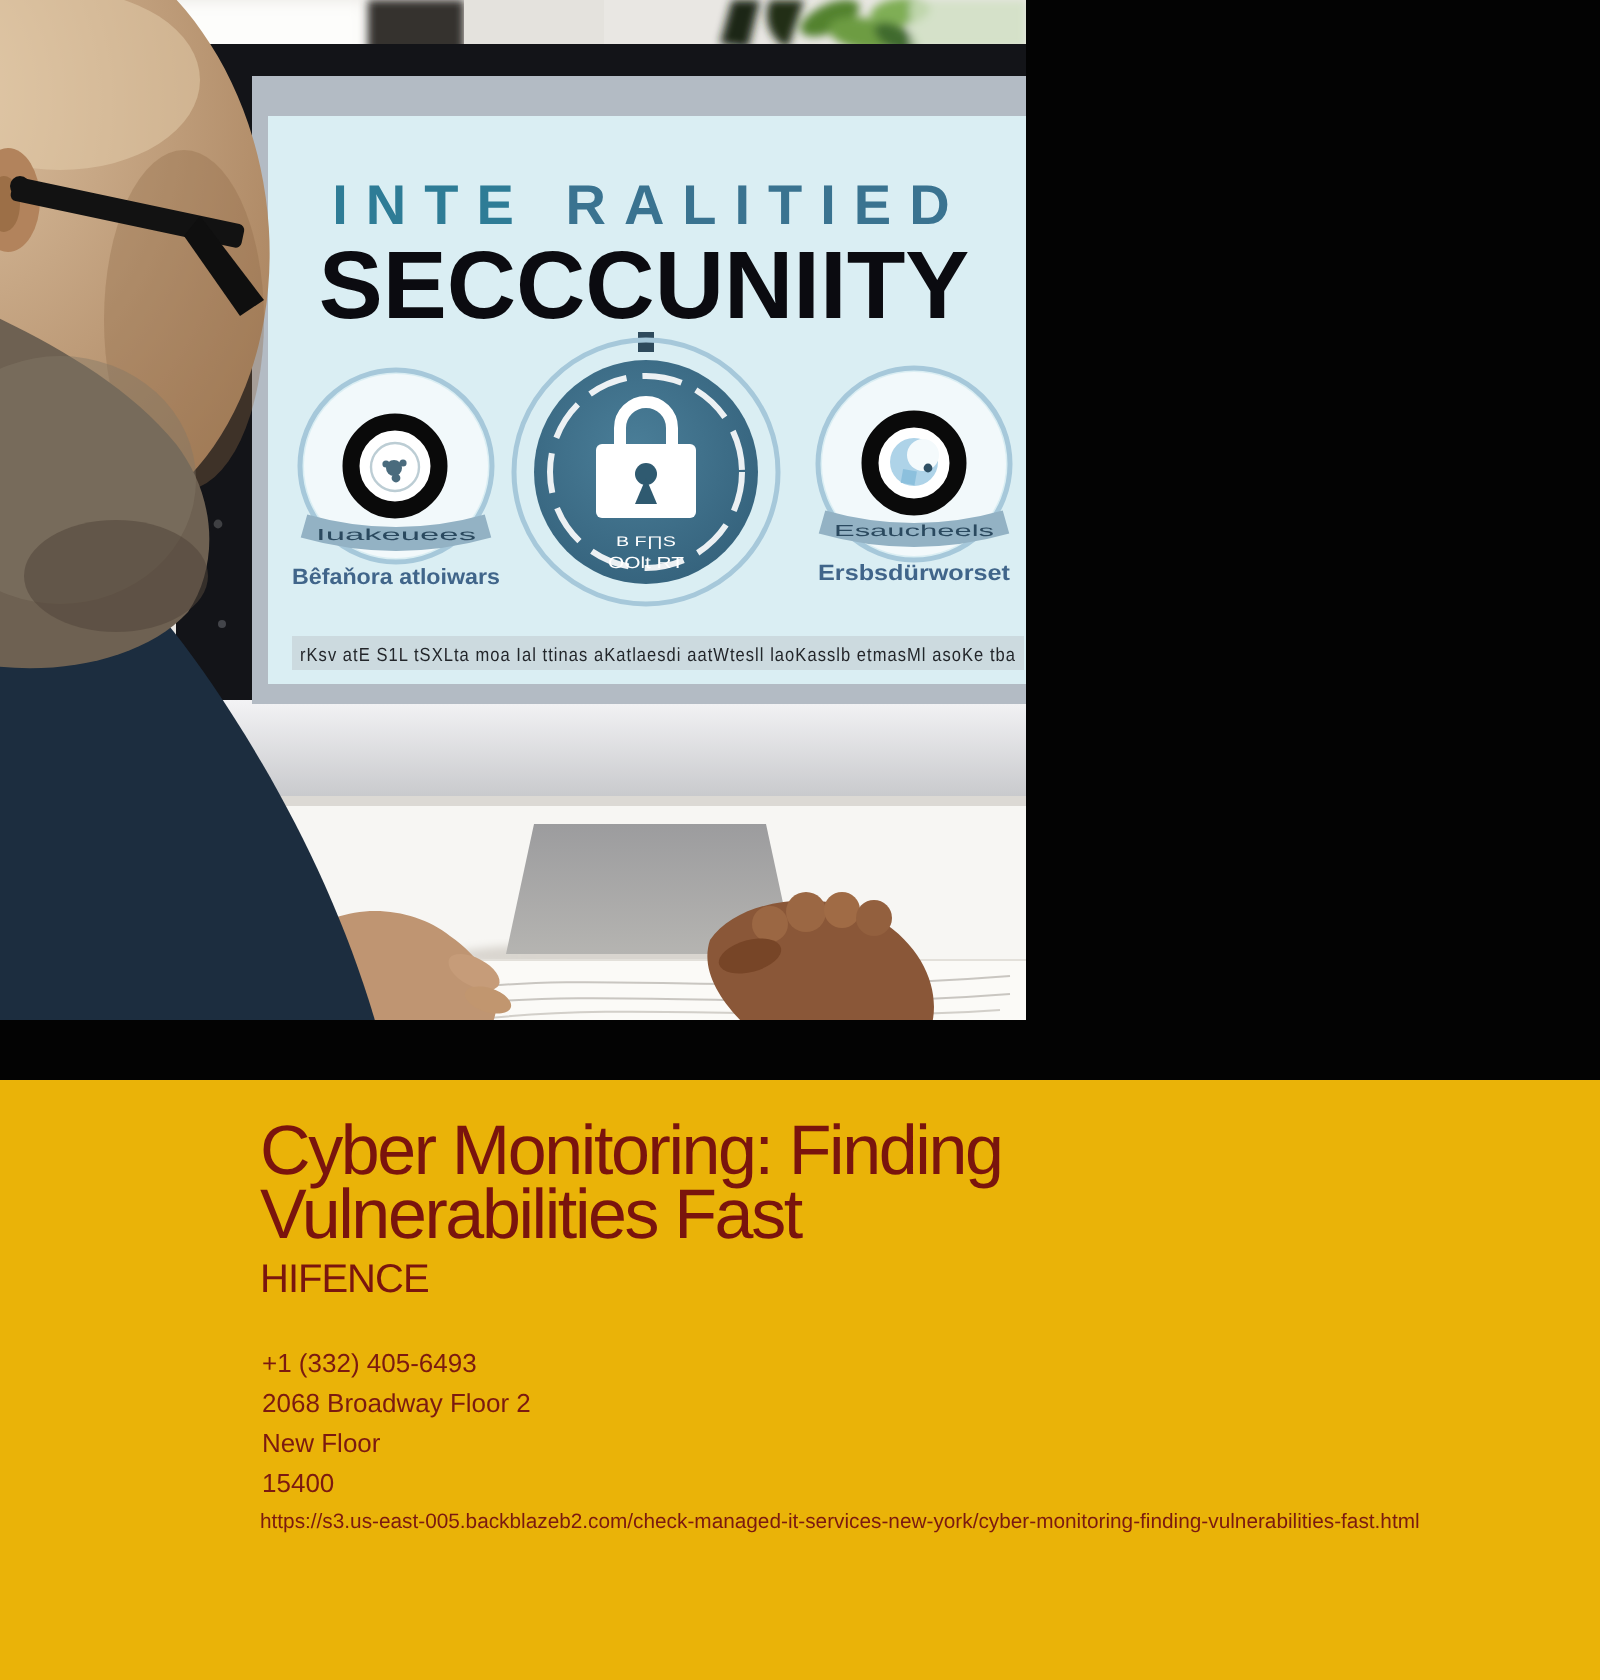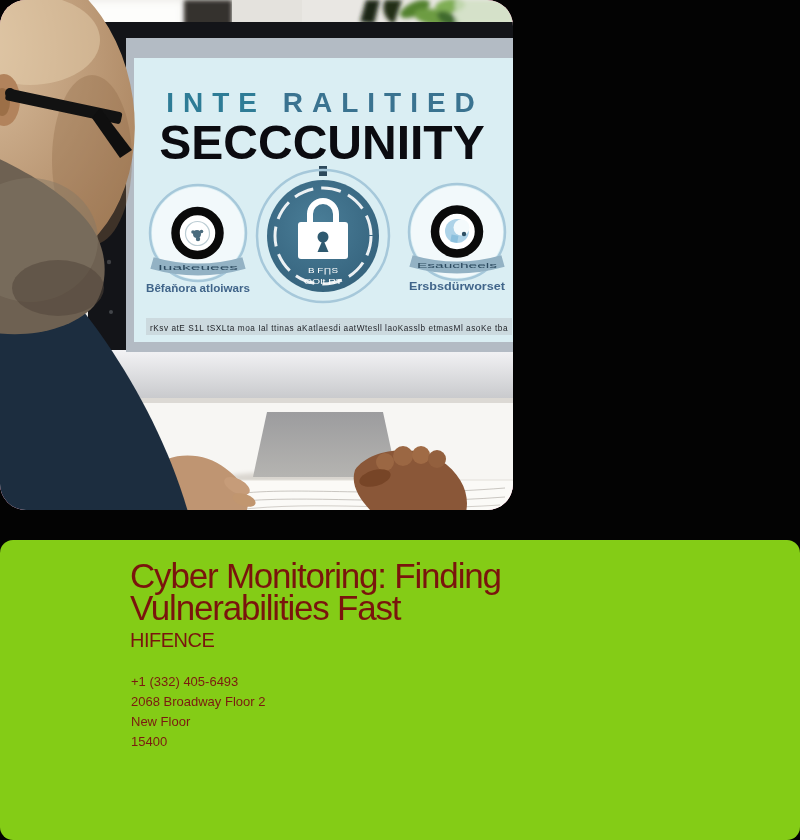--- a/index.html
+++ b/index.html
@@ -3,26 +3,26 @@
 <meta charset="utf-8">
 <style>
   html,body{margin:0;padding:0;}
   body{
     width:800px;height:840px;position:relative;overflow:hidden;
     background:#030303;
     font-family:"Liberation Sans","DejaVu Sans",sans-serif;
   }
   .photo{
     position:absolute;left:0;top:0;width:513px;height:510px;
-    overflow:hidden;background:#be185d;border-radius:26px;
+    overflow:hidden;background:#be185d;
   }
   .photo svg{display:block;}
   .card{
     position:absolute;left:0;top:540px;width:800px;height:300px;
-    background:#84cc16;color:#7A150E;border-radius:13px;
+    background:#eab308;color:#7A150E;
   }
   .card h1{
     position:absolute;left:130px;top:20px;margin:0;width:450px;
     font-size:35px;font-weight:400;line-height:32px;letter-spacing:-1.2px;
     color:#7A140D;
   }
   .company{
     position:absolute;left:130px;top:88px;
     font-size:20px;font-weight:400;letter-spacing:-0.5px;line-height:24px;
     color:#7A150E;
@@ -205,13 +205,14 @@
 
 <section class="card">
   <h1>Cyber Monitoring: Finding Vulnerabilities Fast</h1>
   <div class="company">HIFENCE</div>
   <div class="contact">
     <div>+1 (332) 405-6493</div>
     <div>2068 Broadway Floor 2</div>
     <div>New Floor</div>
     <div>15400</div>
   </div>
+  <div class="url">https://s3.us-east-005.backblazeb2.com/check-managed-it-services-new-york/cyber-monitoring-finding-vulnerabilities-fast.html</div>
 </section>
 
 </body></html>

